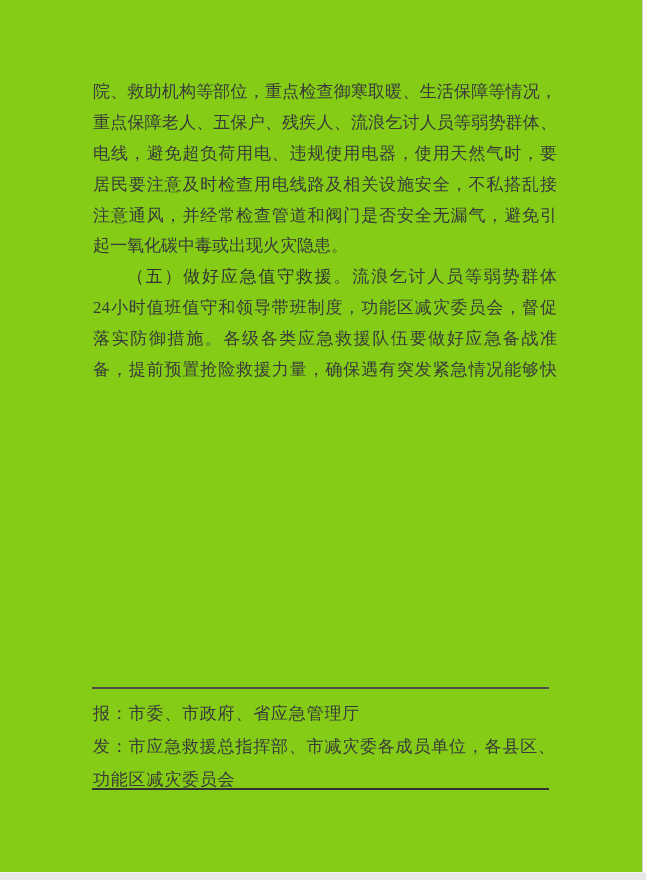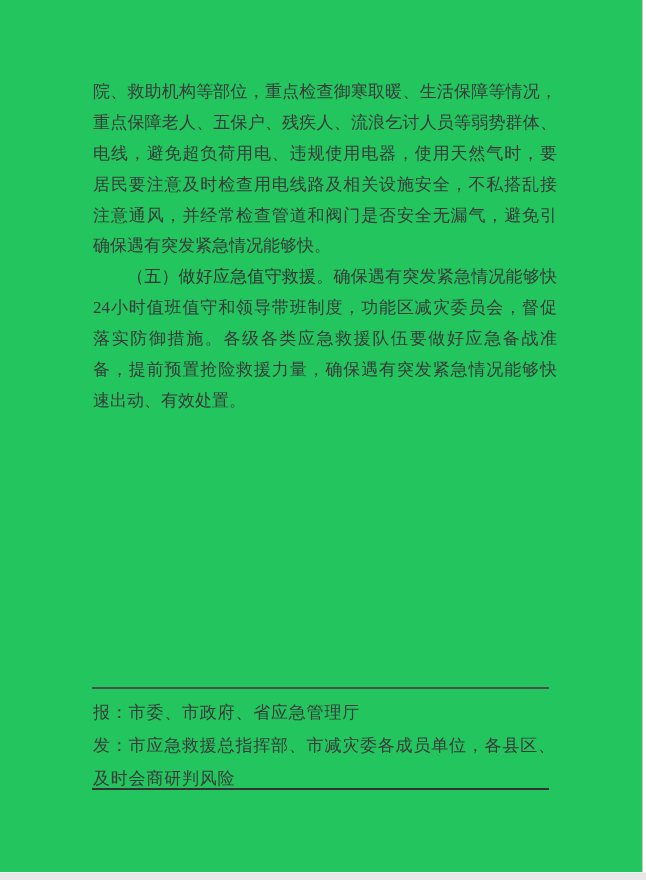--- a/index.html
+++ b/index.html
@@ -15,21 +15,21 @@
     width: 646px;
     height: 880px;
     background: #ffffff;
     font-family: "Liberation Serif", "DejaVu Serif", serif;
   }
   .page {
     position: absolute;
     left: 0; top: 0;
     width: 642px;
     height: 872px;
-    background: #22c55e;
+    background: #84cc16;
   }
   
   .edge-right {
     position: absolute;
     left: 642px; top: 0;
     width: 1px; height: 872px;
     background: #c9c9c9;
   }
   .edge-bottom {
     position: absolute;
@@ -71,50 +71,48 @@
     left: 93px; top: 697px;
     width: 464px;
     font-size: 17px;
     letter-spacing: 0.8px;
     color: #3a3a3a;
   }
   .fline {
     height: 33px;
     line-height: 33px;
     white-space: nowrap;
-    font-family: Liberation Mono, monospace;
   }
 </style>
 </head>
 <body>
 
 <div class="viewport">
   <div class="page">
 
     <div class="body-text">
       <div class="line just">院、救助机构等部位，重点检查御寒取暖、生活保障等情况，</div>
       <div class="line just">重点保障老人、五保户、残疾人、流浪乞讨人员等弱势群体、</div>
       <div class="line just">电线，避免超负荷用电、违规使用电器，使用天然气时，要</div>
       <div class="line just">居民要注意及时检查用电线路及相关设施安全，不私搭乱接</div>
       <div class="line just">注意通风，并经常检查管道和阀门是否安全无漏气，避免引</div>
-      <div class="line">确保遇有突发紧急情况能够快。</div>
+      <div class="line">起一氧化碳中毒或出现火灾隐患。</div>
 
-      <div class="line just indent2"><span class="bold">（五）做好应急值守救援。</span><span>确保遇有突发紧急情况能够快</span></div>
+      <div class="line just indent2"><span class="bold">（五）做好应急值守救援。</span><span>流浪乞讨人员等弱势群体</span></div>
       <div class="line just">24小时值班值守和领导带班制度，功能区减灾委员会，督促</div>
       <div class="line just">落实防御措施。各级各类应急救援队伍要做好应急备战准</div>
       <div class="line just">备，提前预置抢险救援力量，确保遇有突发紧急情况能够快</div>
-      <div class="line">速出动、有效处置。</div>
     </div>
 
     <div class="rule rule-top"></div>
 
     <div class="footer">
       <div class="fline">报：市委、市政府、省应急管理厅</div>
       <div class="fline">发：市应急救援总指挥部、市减灾委各成员单位，各县区、</div>
-      <div class="fline">及时会商研判风险</div>
+      <div class="fline">功能区减灾委员会</div>
     </div>
 
     <div class="rule rule-bottom"></div>
   </div>
 
   <div class="edge-right"></div>
   <div class="edge-bottom"></div>
 </div>
 
 </body></html>

